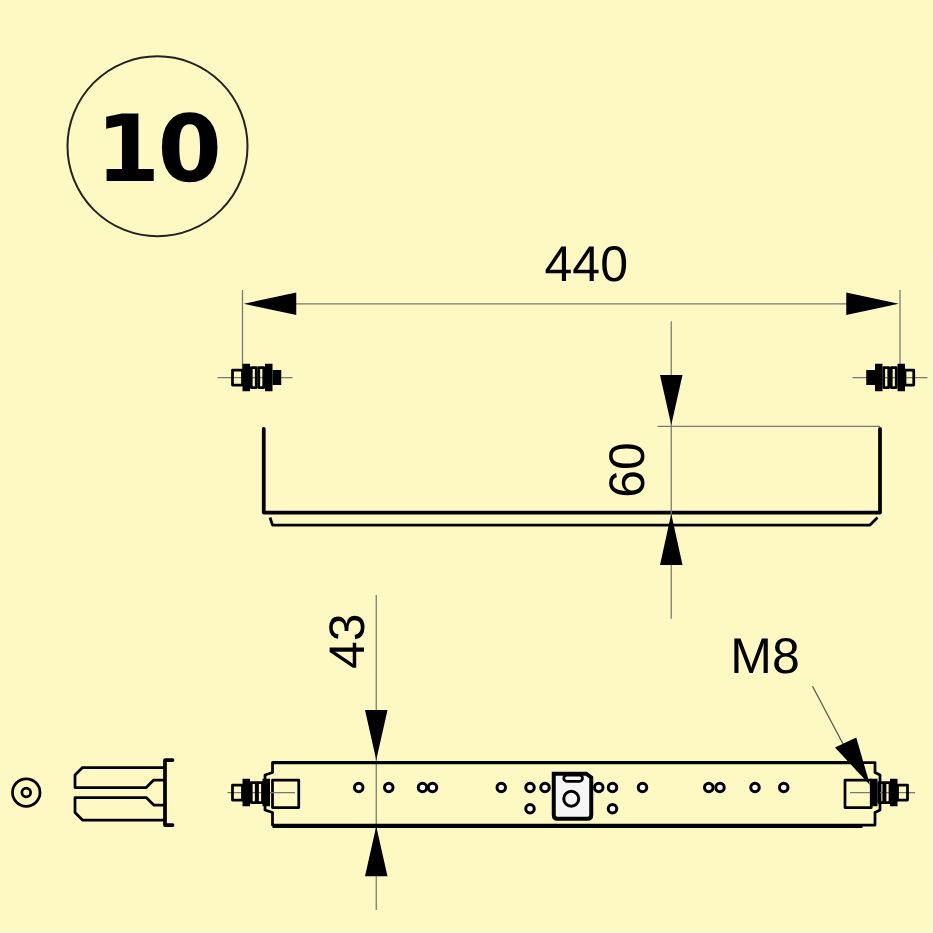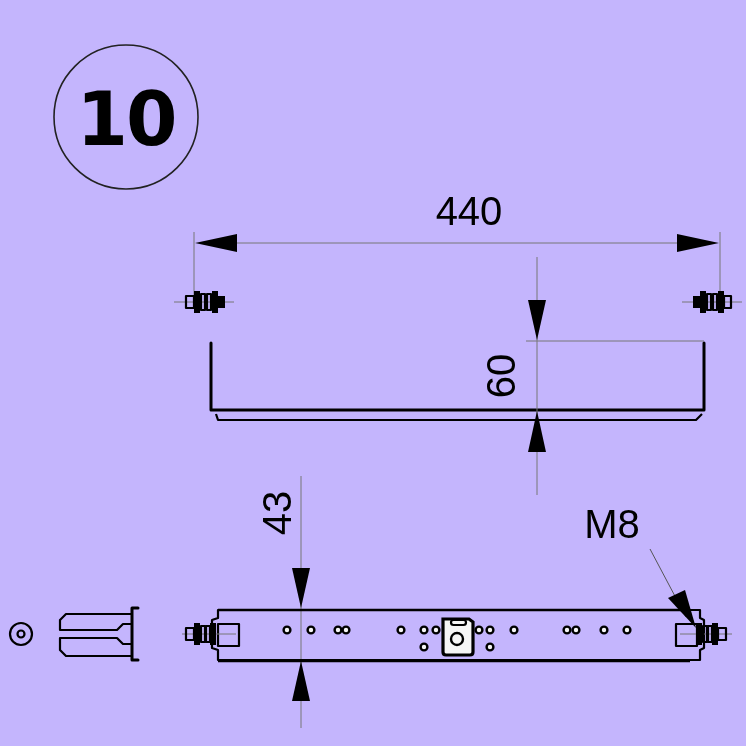--- a/index.html
+++ b/index.html
@@ -1,16 +1,16 @@
 <!DOCTYPE html>
 <html><head>
 <meta charset="utf-8">
 <style>
   html, body { margin: 0; padding: 0; background: #f5f5f5; }
-  .canvas { position: relative; width: 746px; height: 746px; background: #c4b5fd; overflow: hidden; }
+  .canvas { position: relative; width: 746px; height: 746px; background: #fef9c3; overflow: hidden; }
   svg { position: absolute; left: 0; top: 0; }
   .step-num { font-family: "DejaVu Sans", sans-serif; font-weight: bold; font-size: 74px; fill: #000; letter-spacing: -2px; }
   .dim { font-family: "Liberation Sans", sans-serif; font-size: 40px; fill: #000; }
   .thin { stroke: #777; stroke-width: 1; fill: none; }
   .thick { stroke: #000; stroke-width: 3; fill: none; stroke-linecap: round; stroke-linejoin: round; }
   .med { stroke: #000; stroke-width: 2.2; fill: none; stroke-linejoin: round; }
   .hole { stroke: #000; stroke-width: 2.4; fill: #f5f5f5; }
   .arrow { fill: #000; stroke: none; }
 </style>
 </head>

